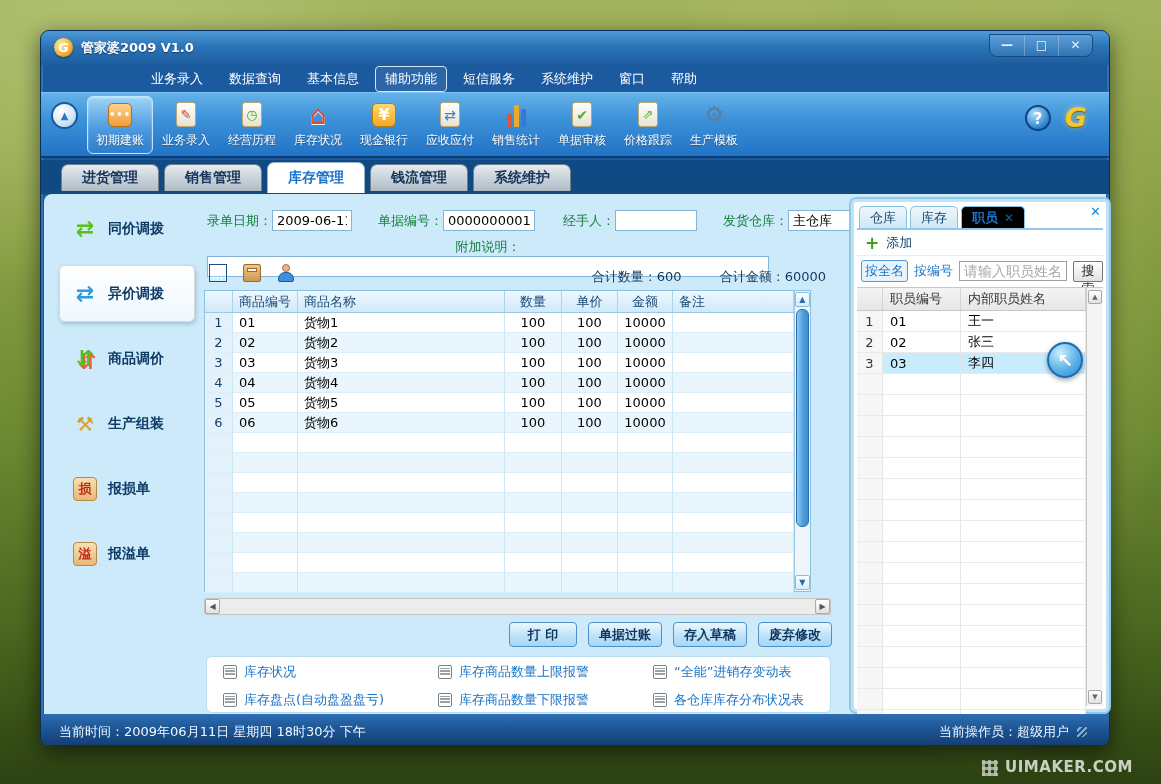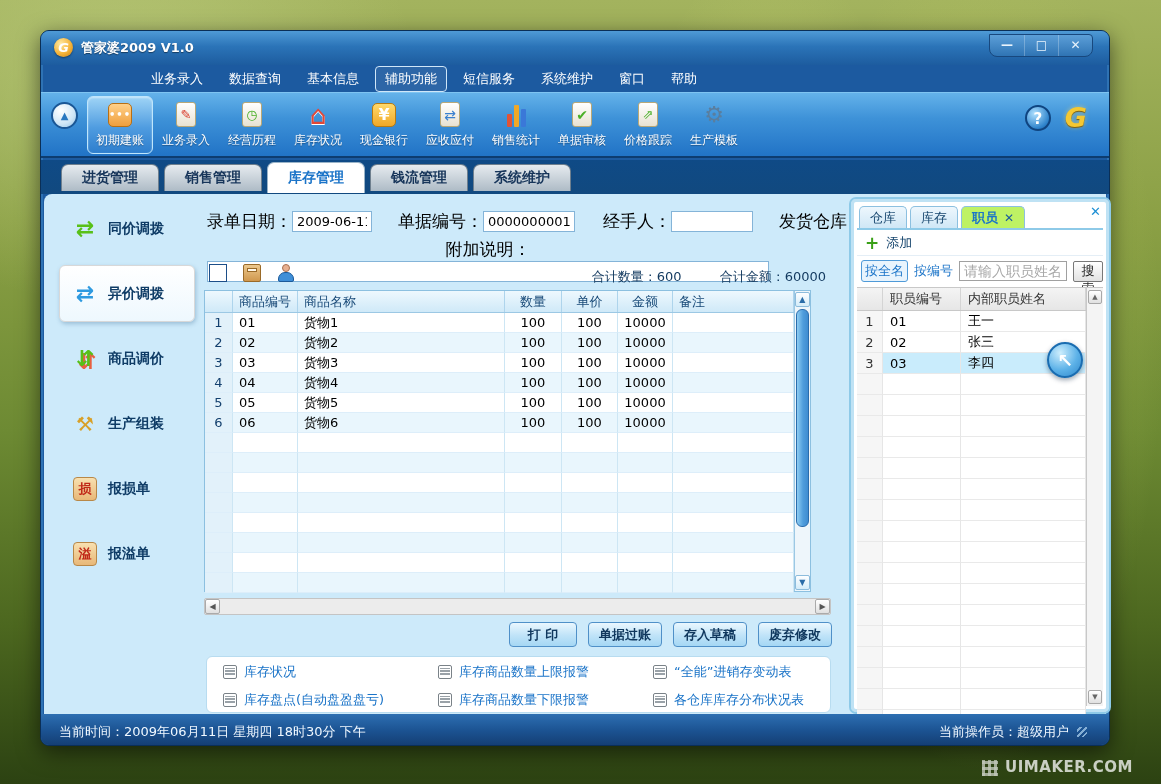--- a/index.html
+++ b/index.html
@@ -97,21 +97,21 @@
     font-size:22px; font-weight:bold; }
   .si-green { color:#58c018; } .si-bluegreen { color:#2e9ae0; } .si-redgreen { color:#58c018; text-shadow:2px 3px 0 #e86040; }
   .si-wrench { color:#d8a028; font-size:20px; }
   .si-stamp { width:24px; height:24px; background:linear-gradient(180deg,#f8e0b0,#e8b878); border:1px solid #b88848;
     border-radius:4px; color:#c02818; font-size:13px; font-weight:bold; display:flex; align-items:center; justify-content:center; }
   .side-label { color:#0f3c66; font-size:14px; font-weight:bold; white-space:nowrap; }
 
   
   .main { position:absolute; left:160px; top:0; width:630px; bottom:0; }
   .form-row { position:absolute; display:flex; align-items:center; }
-  .flabel { color:#000000; font-size:17px; white-space:nowrap; }
+  .flabel { color:#15803d; font-size:13px; white-space:nowrap; }
   .finput { height:21px; border:1px solid #84b4d8; background:#fff; font-size:13px;
     padding:0 4px; color:#000; font-family:inherit; }
   .totals { position:absolute; right:8px; top:74px; color:#12395f; font-size:13px; display:flex; gap:38px; }
   .mini-icons { position:absolute; left:5px; top:70px; display:flex; gap:16px; align-items:center; }
   .mi { width:18px; height:18px; position:relative; }
   .mi-building { background:linear-gradient(180deg,#5a96d4,#2d6cb4); border:1px solid #1c4e88;
     background-image:repeating-linear-gradient(0deg, transparent 0 3px, rgba(255,255,255,.75) 3px 4px),
       repeating-linear-gradient(90deg, transparent 0 3px, rgba(255,255,255,.75) 3px 4px); }
   .mi-box { background:linear-gradient(180deg,#ecc88e,#d0984e); border:1px solid #9a6a28; border-radius:2px; }
   .mi-box i { position:absolute; left:3px; right:3px; top:3px; height:4px; background:#fff7e8; border:1px solid #9a6a28; display:block; }
@@ -161,21 +161,21 @@
     background-image:repeating-linear-gradient(0deg, transparent 0 2px, #fff 2px 3px); background-clip:content-box; padding:2px 1px; }
 
   
   .rpanel { position:absolute; left:805px; top:3px; width:262px; height:517px;
     background:#fff; border:2px solid #8ecae8; border-radius:7px; box-shadow:0 0 0 3px #bfe2f4 inset; }
   .rp-close { position:absolute; right:8px; top:5px; color:#1d8fd4; font-weight:bold; font-size:13px; }
   .rp-tabs { position:absolute; left:8px; top:7px; display:flex; gap:3px; }
   .rp-tab { height:22px; padding:0 10px; display:flex; align-items:center; gap:6px;
     background:linear-gradient(180deg,#eef7fd,#cfe7f6); border:1px solid #8cc0e0; border-bottom:none;
     border-radius:5px 5px 0 0; color:#17466e; font-size:13px; }
-  .rp-tab.active { background:#bef264; color:#1b74c8; font-weight:bold; }
+  .rp-tab.active { background:#000000; color:#1b74c8; font-weight:bold; }
   .rp-tab .tab-x { color:#1a5a9e; font-weight:bold; font-size:12px; }
   .rp-body { position:absolute; left:6px; right:6px; top:29px; bottom:6px; border-top:2px solid #8ecae8; background:#fff; }
   .rp-addrow { height:26px; display:flex; align-items:center; gap:7px; padding-left:8px; border-bottom:1px solid #e4eef6; }
   .plus-icon { color:#3aa018; font-size:17px; font-weight:900; text-shadow:0 1px 0 #fff; }
   .rp-add-label { color:#17466e; font-size:13px; }
   .rp-filter { height:30px; display:flex; align-items:center; gap:6px; padding-left:4px; }
   .filter-link { color:#1b74c8; font-size:13px; white-space:nowrap; }
   .filter-link.boxed { border:1px solid #4f9ad8; border-radius:3px; background:#e8f4fd; padding:1px 3px; }
   .rp-search-input { width:108px; height:20px; border:1px solid #a0a0a0; font-size:14px; padding:0 4px; font-family:inherit; }
   .rp-search-input::placeholder { color:#a8a8a8; }

